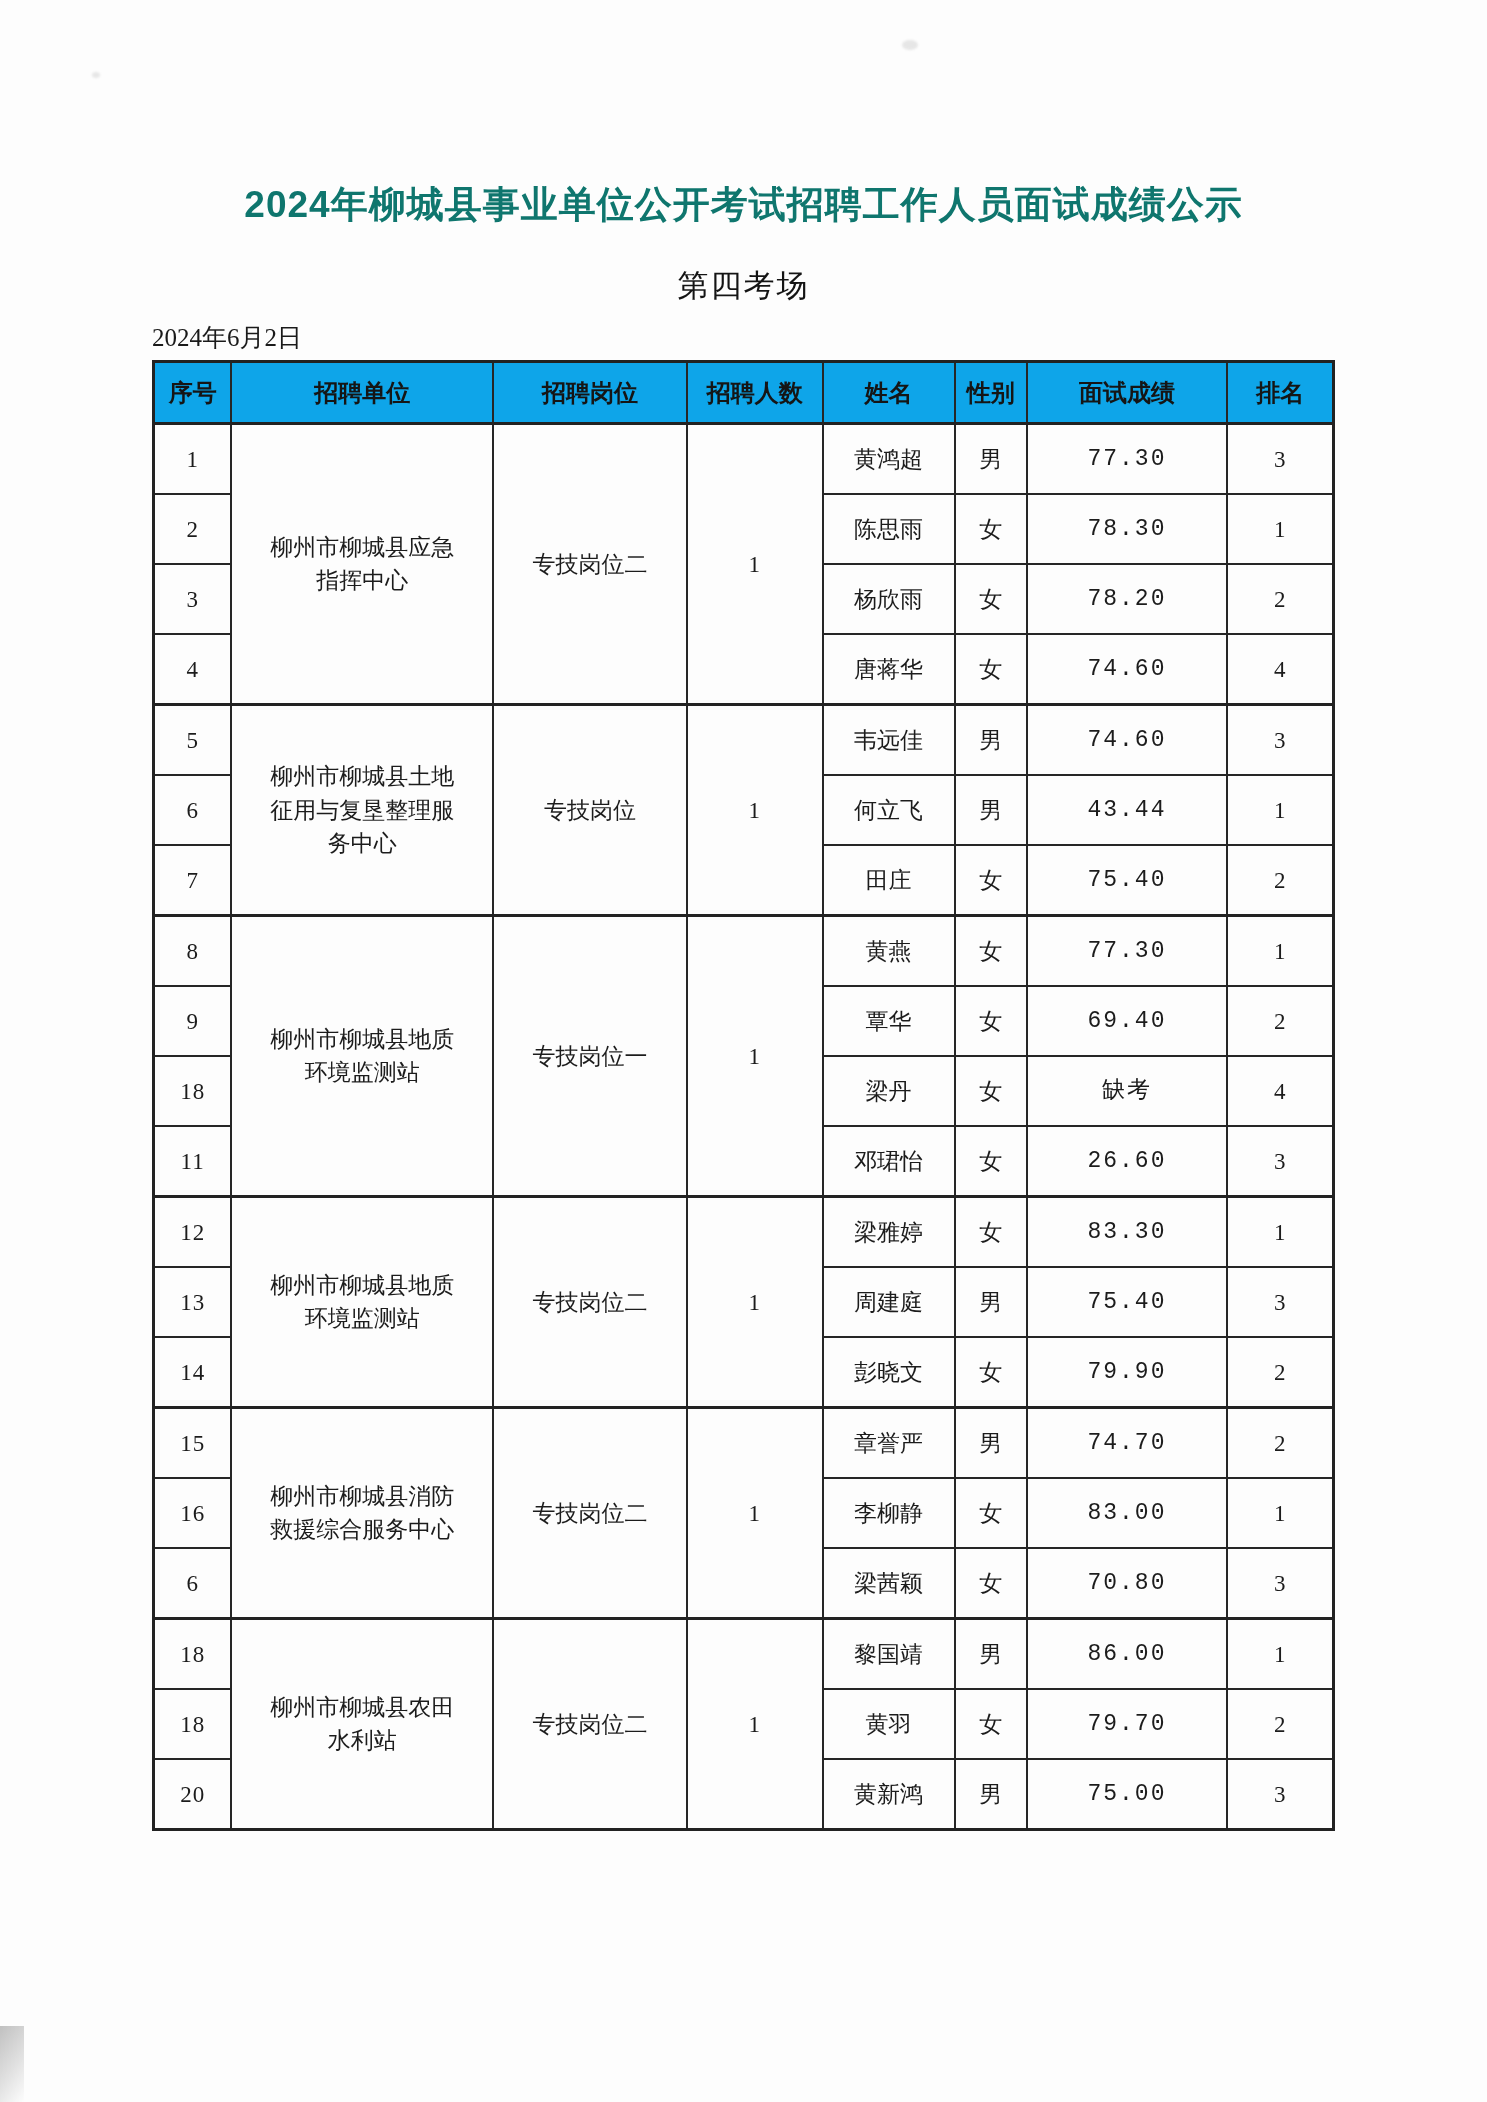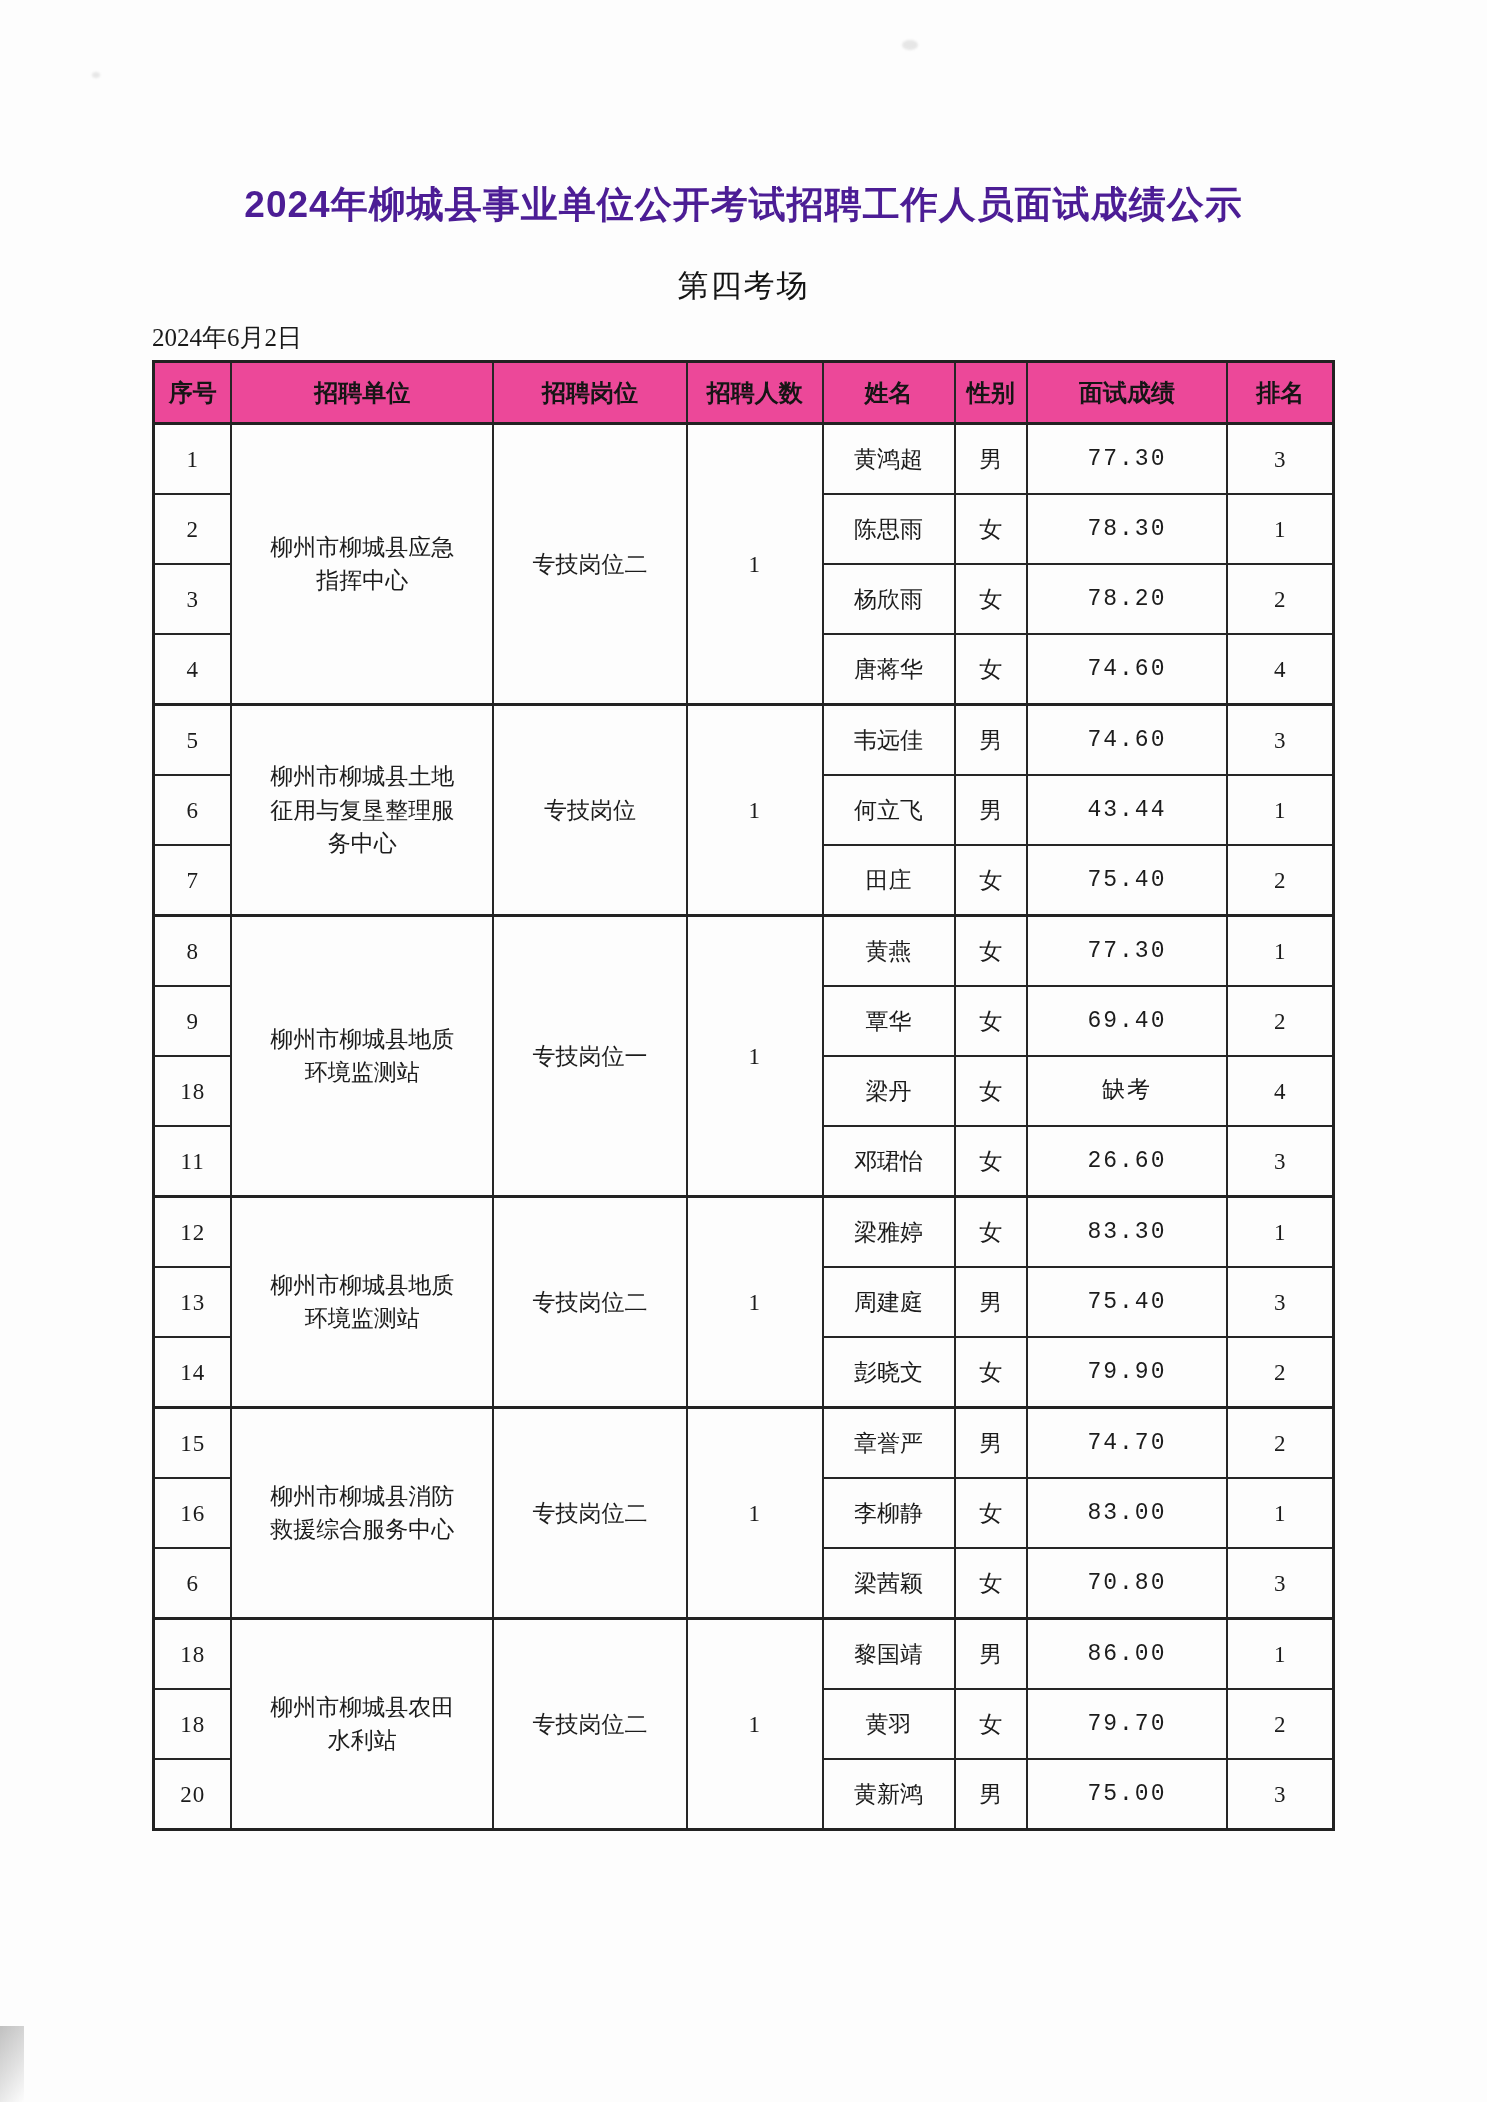--- a/index.html
+++ b/index.html
@@ -15,21 +15,21 @@
     position:absolute;left:152px;top:0;width:1183px;
   }
   .doc-title{
     margin:183px 0 0 0;
     font-size:37px;
     line-height:1.2;
     font-weight:700;
     text-align:center;
     letter-spacing:1px;
     font-family:"Liberation Sans","DejaVu Sans",sans-serif;
-    color:#4c1d95;
+    color:#0f766e;
   }
   .doc-subtitle{
     margin:38px 0 0 0;
     font-size:31px;
     font-weight:400;
     text-align:center;
     letter-spacing:2px;
     font-family:"Liberation Sans","DejaVu Sans",sans-serif;
     color:#141414;
   }
@@ -46,21 +46,21 @@
     table-layout:fixed;
     margin-top:6px;
     border:3px solid #222;
   }
   .score-table th{
     height:59px;
     font-size:24px;
     font-weight:700;
     font-family:"Liberation Sans","DejaVu Sans",sans-serif;
     border:2px solid #262626;
-    background:#ec4899;
+    background:#0ea5e9;
     color:#151515;
     padding:0 4px;
   }
   .score-table td{
     height:68px;
     text-align:center;
     vertical-align:middle;
     font-size:23px;
     line-height:1.45;
     border:2px solid #262626;

